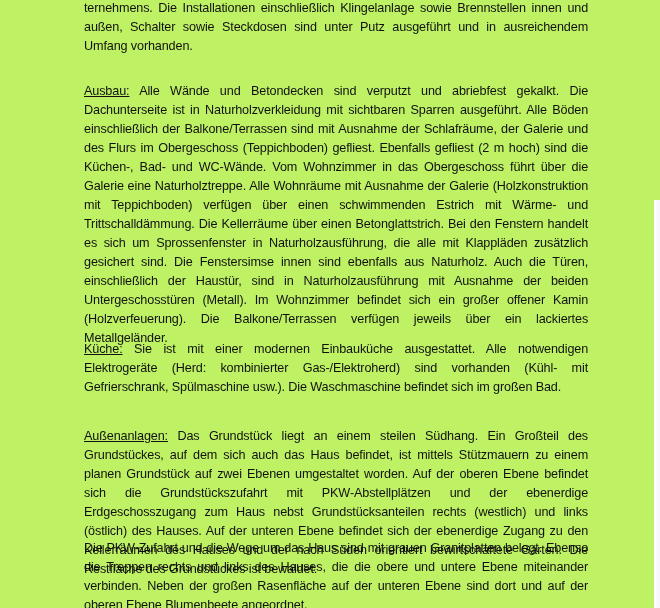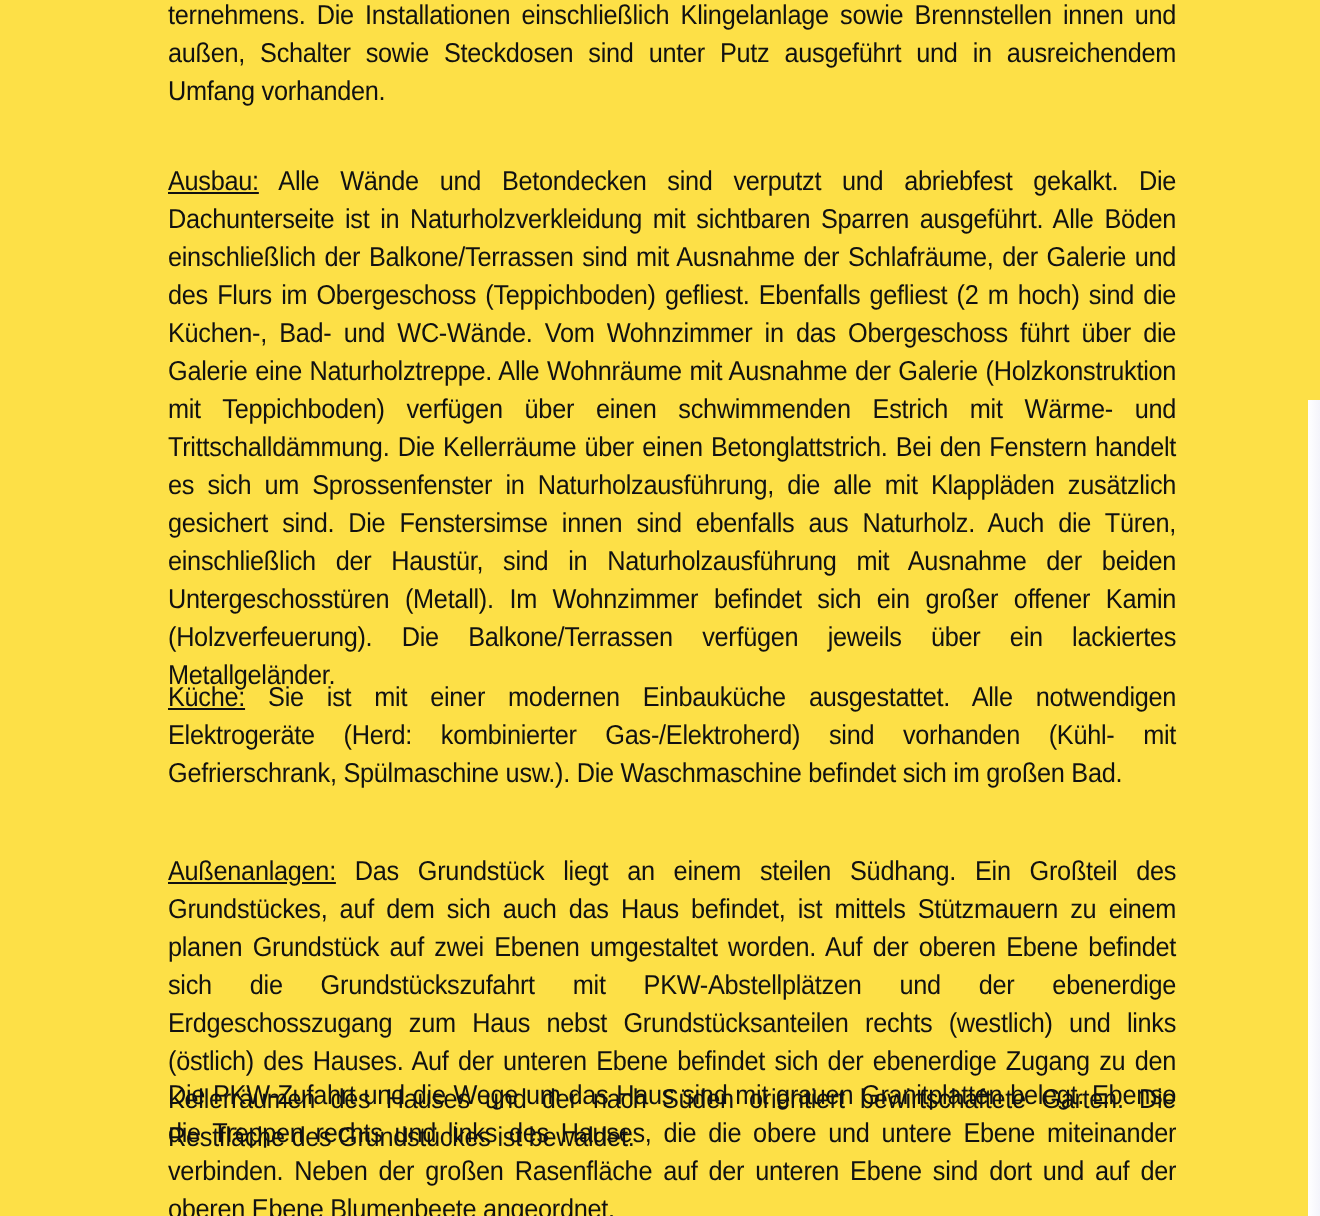--- a/index.html
+++ b/index.html
@@ -12,21 +12,21 @@
       height: 608px;
       overflow: hidden;
       position: relative;
     }
     .page {
       position: absolute;
       left: 0;
       top: 0;
       width: 660px;
       height: 608px;
-      background: #fde047;
+      background: #bef264;
     }
     .right-edge {
       position: absolute;
       right: 0;
       top: 200px;
       width: 6px;
       height: 408px;
       background: linear-gradient(to right, #ffffff, #f4f4fb);
     }
     .text {

